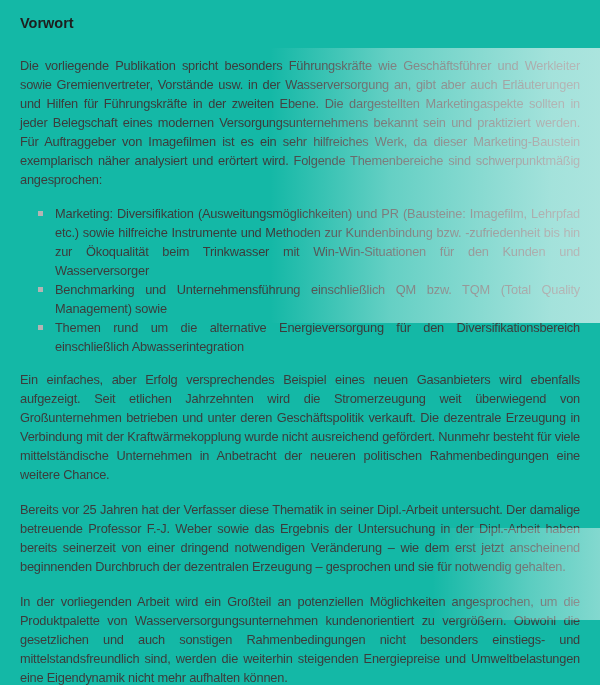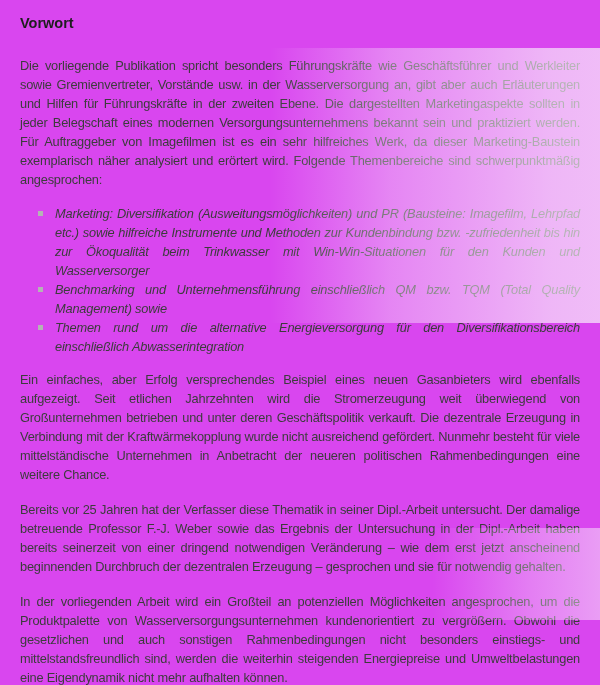--- a/index.html
+++ b/index.html
@@ -6,21 +6,21 @@
     margin: 0;
     padding: 0;
     background: #ffffff;
   }
   .page {
     position: relative;
     width: 600px;
     height: 685px;
     box-sizing: border-box;
     padding: 15px 20px 0 20px;
-    background: #d946ef;
+    background: #14b8a6;
     overflow: hidden;
     font-family: "Liberation Sans", sans-serif;
     color: #3c3c3c;
     font-size: 12.8px;
     line-height: 19px;
     letter-spacing: -0.2px;
   }
   .title {
     margin: 0 0 25px 0;
     font-size: 14.5px;
@@ -40,21 +40,20 @@
   ul.topics {
     list-style: none;
     margin: 0 0 14px 0;
     padding: 0;
   }
   ul.topics li {
     position: relative;
     padding-left: 35px;
     text-align: justify;
     hyphens: none;
-    font-style: italic;
   }
   ul.topics .bullet {
     position: absolute;
     left: 18px;
     top: 7px;
     width: 5px;
     height: 5px;
     background: #b4b4b4;
   }
   

